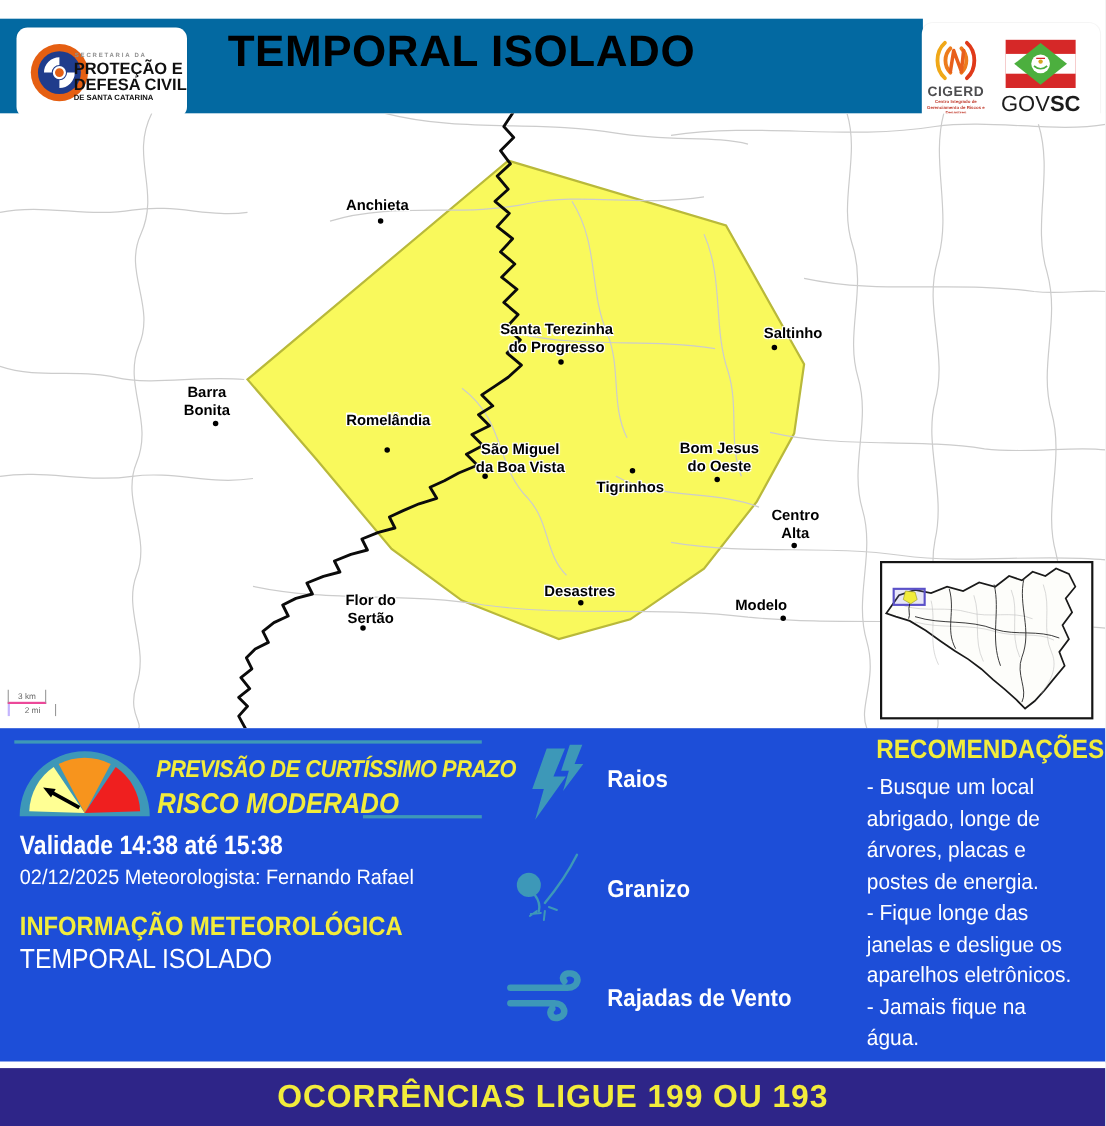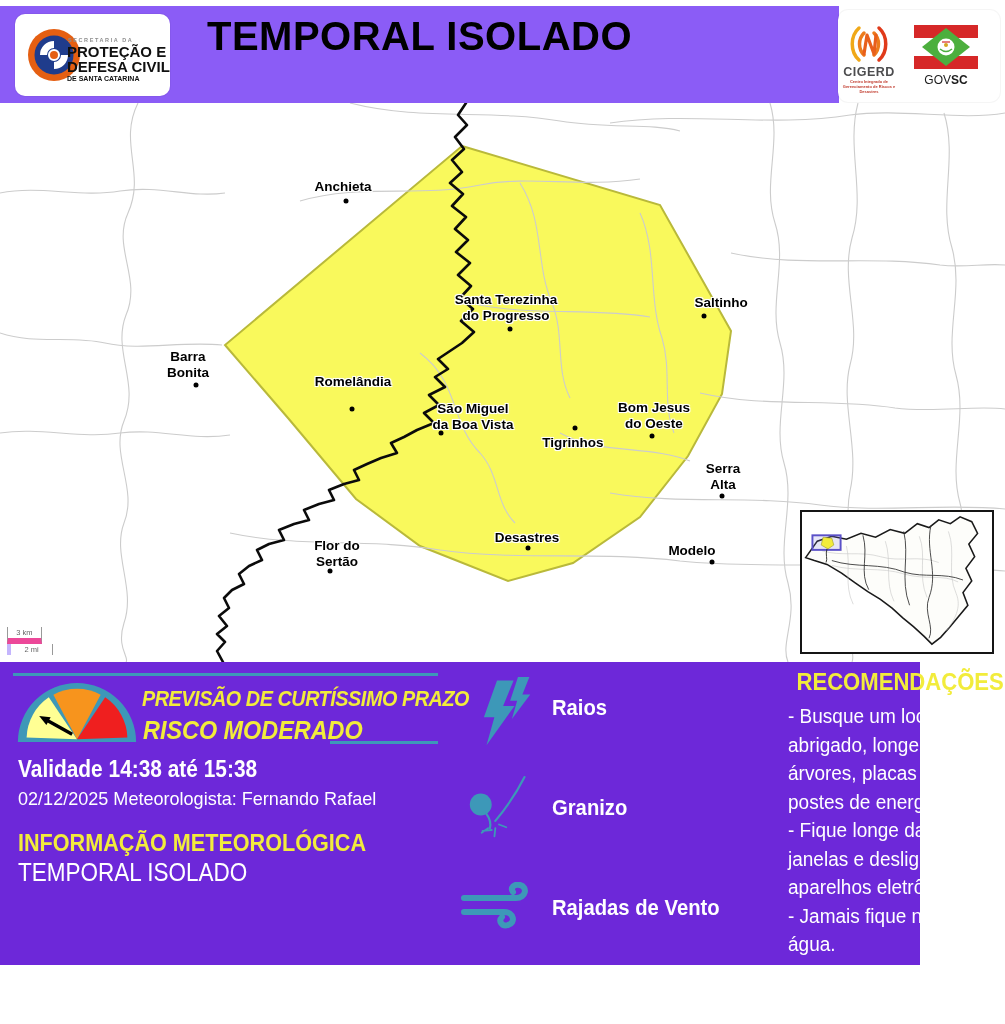--- a/index.html
+++ b/index.html
@@ -1,55 +1,55 @@
 <!DOCTYPE html>
 <html><head>
 <meta charset="utf-8">
 <style>
   html,body{margin:0;padding:0;background:#e9e9e9;}
   .page{position:relative;width:1005px;height:1024px;overflow:hidden;background:#fff;
         font-family:"Liberation Sans",sans-serif;}
 
   
-  .hdr{position:absolute;left:0;top:6px;width:839px;height:103px;background:#8b5cf6;}
+  .hdr{position:absolute;left:0;top:17px;width:839px;height:103px;background:#0369a1;}
   .title{position:absolute;left:0;right:0;top:8px;text-align:center;color:#000;
          font-weight:bold;font-size:40px;line-height:44px;letter-spacing:.5px;}
   .card{position:absolute;background:#fff;border-radius:10px;box-shadow:0 0 0 1px rgba(0,0,0,.04);}
   .card1{left:15px;top:8px;width:155px;height:82px;}
   .card2{left:838px;top:4px;width:162px;height:92px;}
   .c1-secretaria{position:absolute;left:53px;top:23px;font-size:5.5px;font-weight:bold;
                  letter-spacing:1.6px;color:#8f8f8f;}
   .c1-l1,.c1-l2{position:absolute;left:52px;font-size:15px;font-weight:800;color:#101010;line-height:15px;}
   .c1-l1{top:30px}.c1-l2{top:45px}
   .c1-l3{position:absolute;left:52px;top:61px;font-size:7px;font-weight:800;color:#101010;}
   .cigerd-name{position:absolute;left:2px;top:55px;width:58px;text-align:center;
                font-size:12.5px;font-weight:bold;color:#4d4d4f;letter-spacing:.5px;}
   .cigerd-sub{position:absolute;left:1px;top:69px;width:60px;text-align:center;
               font-size:4px;line-height:5px;color:#c0392b;font-weight:bold;}
-  .govsc{position:absolute;left:72px;top:63px;width:72px;text-align:center;font-size:12px;color:#1c1c1c;}
+  .govsc{position:absolute;left:72px;top:63px;width:72px;text-align:center;font-size:20px;color:#1c1c1c;}
   .govsc .sc{font-weight:800;}
 
   
   .map{position:absolute;left:0;top:103px;width:1005px;height:559px;background:#fff;overflow:hidden;}
   .map svg.base{position:absolute;left:0;top:0;}
   .city{position:absolute;transform:translateX(-50%);text-align:center;white-space:pre-line;
         font-size:13.5px;font-weight:bold;color:#000000;line-height:15.5px;
         text-shadow:-1px -1px 0 #fff,1px -1px 0 #fff,-1px 1px 0 #fff,1px 1px 0 #fff,0 0 3px #fff;}
   .dot{position:absolute;width:5px;height:5px;background:#000;border-radius:50%;
        transform:translate(-50%,-50%);}
   .inset{position:absolute;left:800px;top:407px;width:190px;height:140px;background:#fff;
          border:2px solid #151515;}
   .scalebar{position:absolute;left:7px;top:524px;color:#666;font-size:7.5px;}
   .sb-km{width:33px;height:11px;border-left:1px solid #999;border-right:1px solid #999;
-         border-bottom:6px solid #ec4899;text-align:center;line-height:11px;}
-  .sb-mi{width:41px;height:11px;border-left:4px solid #c4b5fd;border-right:1px solid #999;
+         border-bottom:2px solid #ec4899;text-align:center;line-height:11px;}
+  .sb-mi{width:41px;height:11px;border-left:2px solid #c4b5fd;border-right:1px solid #999;
          text-align:center;line-height:11px;}
 
   
-  .panel{position:absolute;left:0;top:662px;width:920px;height:304px;background:#6d28d9;}
+  .panel{position:absolute;left:0;top:662px;width:1005px;height:304px;background:#1d4ed8;}
   .tealline{position:absolute;height:3px;background:#3D98B8;}
   .tl1{left:13px;top:11px;width:425px;}
   .tl2{left:330px;top:79px;width:108px;}
   .gauge{position:absolute;left:14px;top:18px;}
   .forecast{position:absolute;left:142px;top:24px;color:#F2EC3B;font-style:italic;font-weight:bold;
             font-size:22px;letter-spacing:-.5px;transform:scaleX(.9);transform-origin:0 50%;white-space:nowrap;}
   .risk{position:absolute;left:143px;top:53px;color:#F2EC3B;font-style:italic;font-weight:bold;
         font-size:26px;transform:scaleX(.9);transform-origin:0 50%;white-space:nowrap;}
   .validity{position:absolute;left:18px;top:93px;color:#fff;font-weight:bold;font-size:24px;
             transform:scaleX(.87);transform-origin:0 50%;white-space:nowrap;}
@@ -165,21 +165,21 @@
         <div class="city" style="left: 353px; top: 271px;">Romelândia</div>
         <div class="dot" style="left: 352px; top: 306px;"></div>
         <div class="city" style="left: 438px; top: 298px; margin-left: 35px;">São Miguel
 da Boa Vista</div>
         <div class="dot" style="left: 441px; top: 330px;"></div>
         <div class="city" style="left: 573px; top: 332px;">Tigrinhos</div>
         <div class="dot" style="left: 575px; top: 325px;"></div>
         <div class="city" style="left: 654px; top: 297px;">Bom Jesus
 do Oeste</div>
         <div class="dot" style="left: 652px; top: 333px;"></div>
-        <div class="city" style="left: 723px; top: 358px;">Serra
+        <div class="city" style="left: 723px; top: 358px;">Centro
 Alta</div>
         <div class="dot" style="left: 722px; top: 393px;"></div>
         <div class="city" style="left: 337px; top: 435px;">Flor do
 Sertão</div>
         <div class="dot" style="left: 330px; top: 468px;"></div>
         <div class="city" style="left: 527px; top: 427px;">Desastres</div>
         <div class="dot" style="left: 528px; top: 445px;"></div>
         <div class="city" style="left: 692px; top: 440px;">Modelo</div>
         <div class="dot" style="left: 712px; top: 459px;"></div>
       </div>
@@ -259,13 +259,16 @@
 postes de energia.</div>
         <div>- Fique longe das
 janelas e desligue os
 aparelhos eletrônicos.</div>
         <div>- Jamais fique na
 água.</div>
       </div>
   </div>
 
   <div class="divider"></div>
+  <div class="footer">
+    <div class="hotline">OCORRÊNCIAS LIGUE 199 OU 193</div>
+  </div>
 </div>
 
 </body></html>

